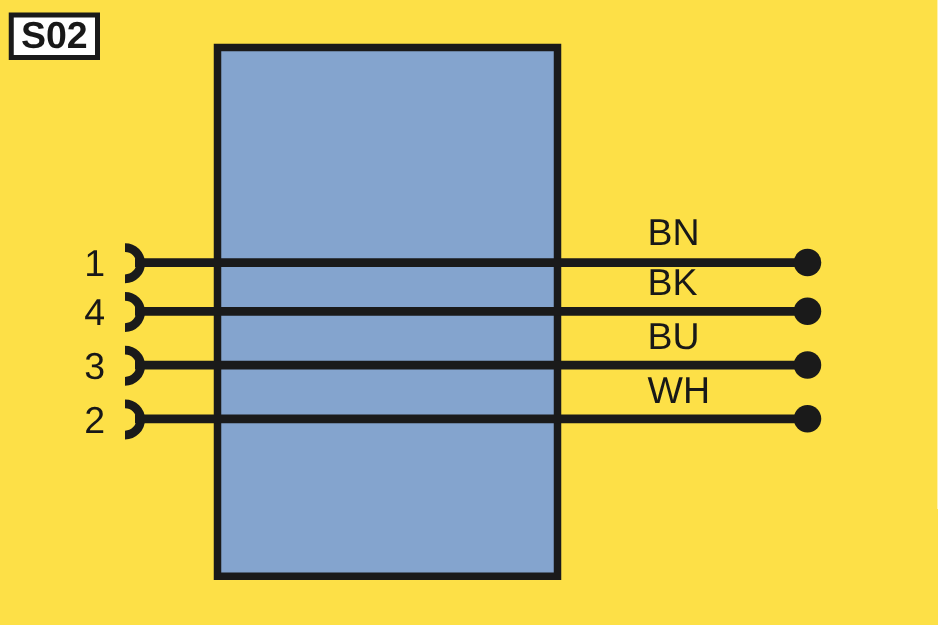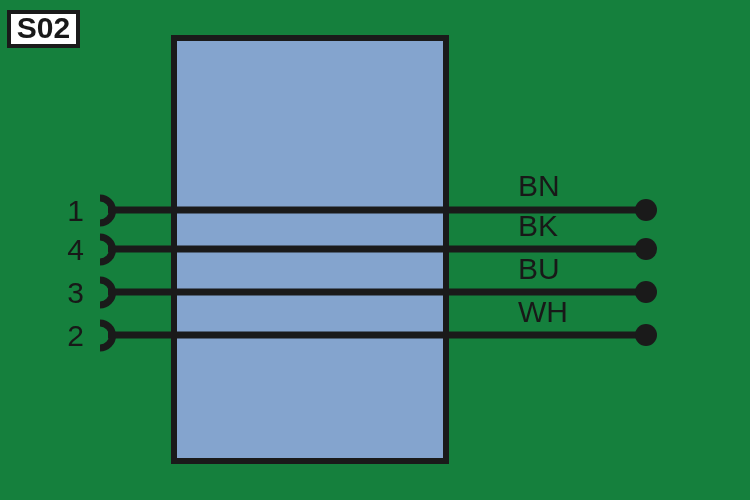--- a/index.html
+++ b/index.html
@@ -7,21 +7,21 @@
     padding: 0;
     background: #ffffff;
   }
   body {
     font-family: "Liberation Sans", sans-serif;
   }
   #diagram-root {
     position: relative;
     width: 750px;
     height: 500px;
-    background: #15803d;
+    background: #fde047;
     overflow: hidden;
     text-decoration: underline;
   }
   #wiring-svg {
     position: absolute;
     top: 0;
     left: 0;
     width: 750px;
     height: 500px;
     display: block;

